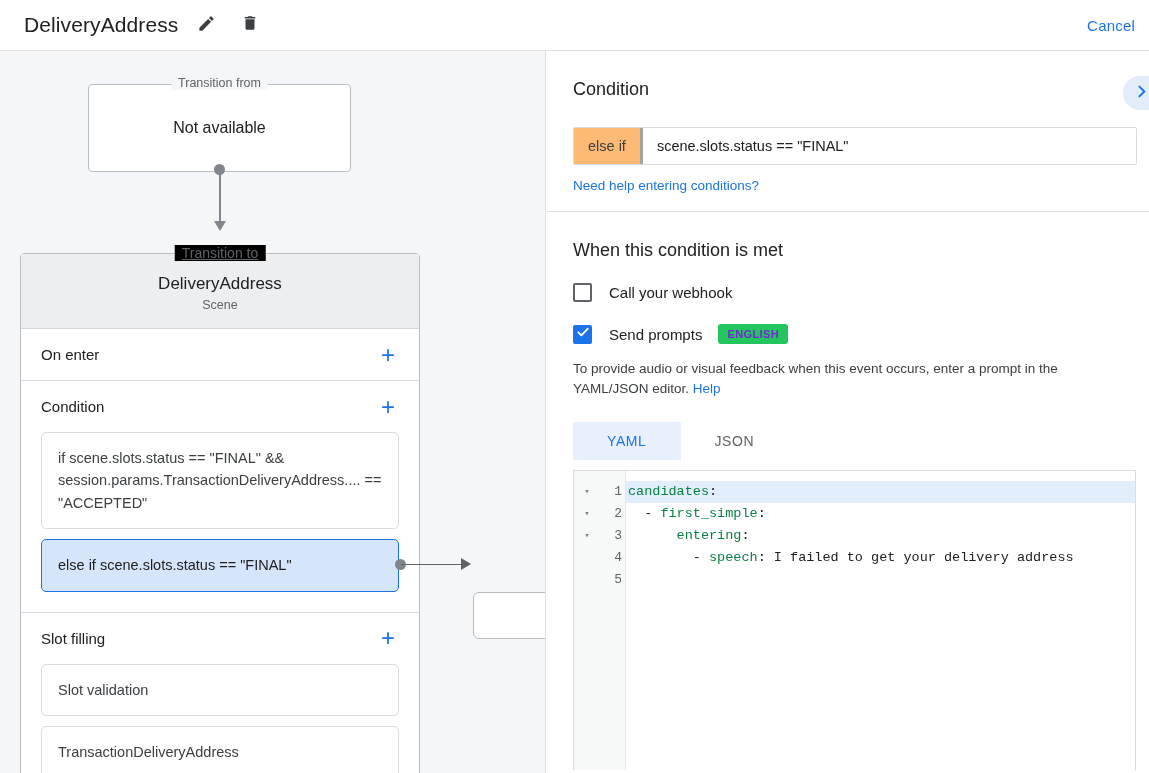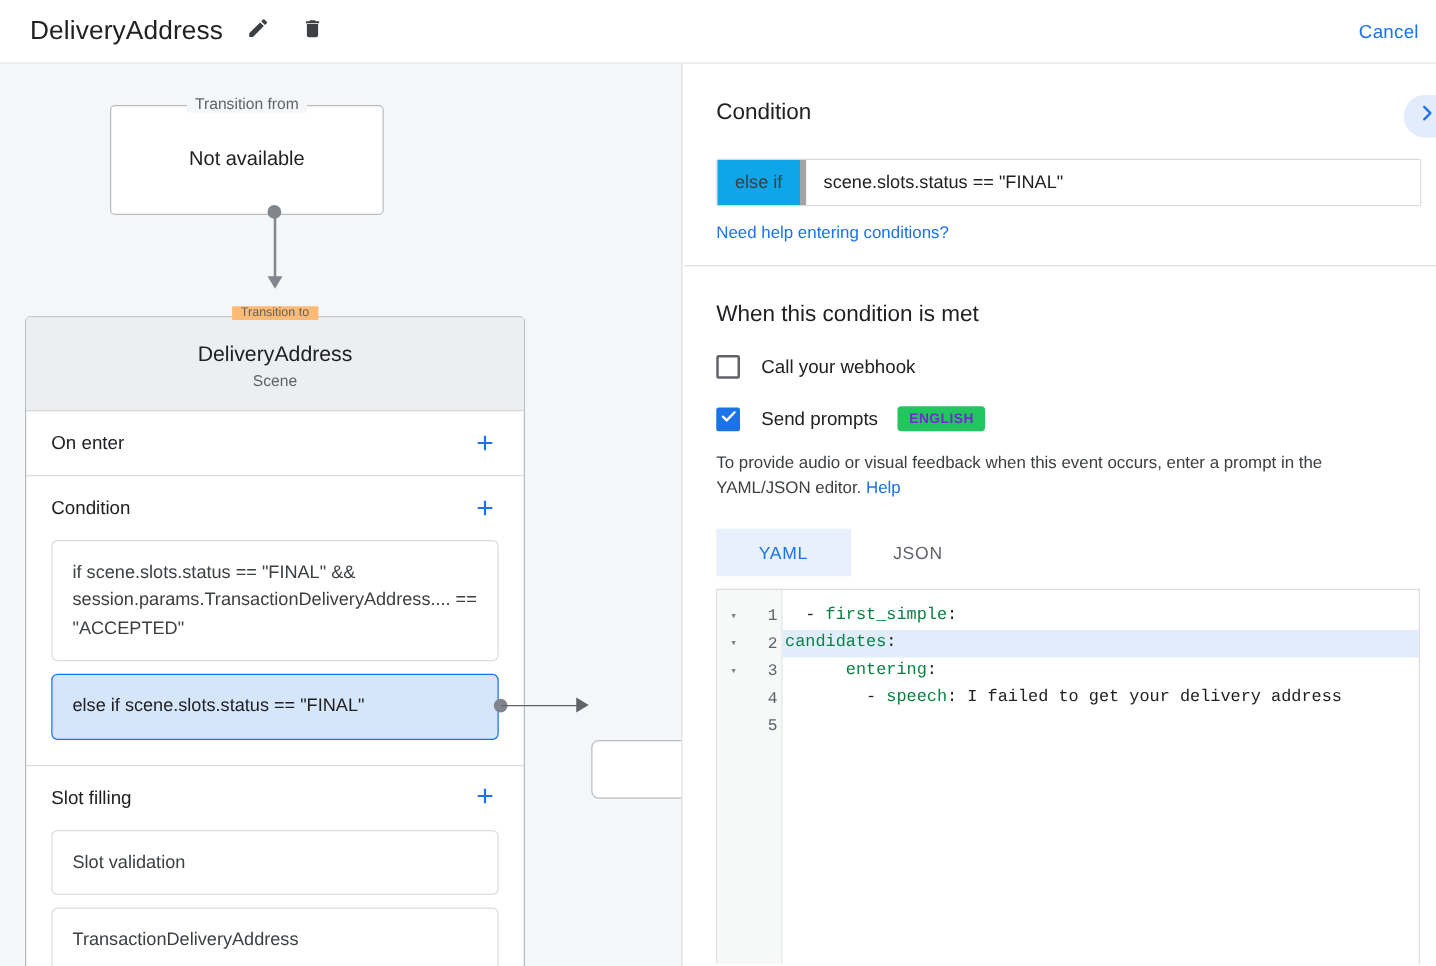--- a/index.html
+++ b/index.html
@@ -52,21 +52,21 @@
     position: absolute; background: #ffffff;
     border: 1px solid #b8bdc2; border-radius: 4px;
   }
   .fieldset-legend {
     position: absolute; top: -9px; left: 50%; transform: translateX(-50%);
     background: #f5f6f8; padding: 0 7px;
     font-size: 12.5px; color: #5f6368; white-space: nowrap;
   }
 
   #transition-from {
-    left: 88px; top: 33px; width: 219px; height: 88px;
+    left: 88px; top: 33px; width: 263px; height: 88px;
     display: flex; align-items: center; justify-content: center;
   }
   #transition-from .body { font-size: 16px; color: #202124; }
 
   .connector-dot {
     position: absolute; width: 11px; height: 11px; border-radius: 50%;
     background: #80868b;
   }
   .v-line {
     position: absolute; width: 1.5px; background: #80868b;
@@ -84,21 +84,21 @@
   }
 
   
   #scene-card {
     position: absolute; left: 20px; top: 202px; width: 400px;
     background: #fff; border: 1px solid #b8bdc2; border-radius: 4px;
     overflow: visible;
   }
   #scene-card .legend {
     position: absolute; top: -9px; left: 50%; transform: translateX(-50%);
-    background: #fdba74; padding: 0 7px; font-size: 10px; color: #5f6368;
+    background: #000000; padding: 0 7px; font-size: 14px; color: #5f6368; text-decoration: underline;
   }
   .scene-head {
     background: #eceef0; padding: 20px 0 16px; text-align: center;
     border-bottom: 1px solid #d6d9dc;
   }
   .scene-head .name { font-size: 17px; color: #202124; }
   .scene-head .sub { font-size: 12.5px; color: #5f6368; margin-top: 4px; }
 
   .section { border-bottom: 1px solid #dadce0; padding: 0 20px 0; }
   .section:last-child { border-bottom: none; }
@@ -134,21 +134,21 @@
     background: #fff; overflow: hidden;
   }
   .panel-section { padding: 28px 26px 0 26px; }
   .panel-title { font-size: 18px; color: #202124; font-weight: 400; }
 
   .cond-row {
     display: flex; margin-top: 27px; border: 1px solid #dadce0;
     border-radius: 2px; height: 38px; width: 564px;
   }
   .cond-prefix {
-    background: #0ea5e9; border-right: 5px solid #a3a3a3;
+    background: #fdba74; border-right: 3px solid #a3a3a3;
     display: flex; align-items: center; padding: 0 14px;
     font-size: 14.5px; color: #3c4043; white-space: nowrap;
   }
   .cond-input {
     flex: 1; border: none; outline: none; padding: 0 14px;
     font-size: 14.5px; color: #202124; background: #fff;
     font-family: "Liberation Sans", sans-serif;
   }
   .help-link {
     display: inline-block; margin-top: 13px;
@@ -363,22 +363,22 @@
         <div class="fold-cell"></div>
       </div>
       <div class="gutter-num">
         <div class="num-cell">1</div>
         <div class="num-cell">2</div>
         <div class="num-cell">3</div>
         <div class="num-cell">4</div>
         <div class="num-cell">5</div>
       </div>
       <div class="code-area" id="code-area">
+          <div class="code-line hl"><span class="tok-punct"></span><span class="tok-key">candidates</span><span class="tok-punct">:</span><span class="tok-val"></span></div>
           <div class="code-line"><span class="tok-punct">  - </span><span class="tok-key">first_simple</span><span class="tok-punct">:</span><span class="tok-val"></span></div>
-          <div class="code-line hl"><span class="tok-punct"></span><span class="tok-key">candidates</span><span class="tok-punct">:</span><span class="tok-val"></span></div>
           <div class="code-line"><span class="tok-punct">      </span><span class="tok-key">entering</span><span class="tok-punct">:</span><span class="tok-val"></span></div>
           <div class="code-line"><span class="tok-punct">        - </span><span class="tok-key">speech</span><span class="tok-punct">:</span><span class="tok-val"> I failed to get your delivery address</span></div>
           <div class="code-line">&nbsp;</div>
         </div>
     </div>
   </div>
 </div>
 
 <div class="chevron-fab">
   <span>

